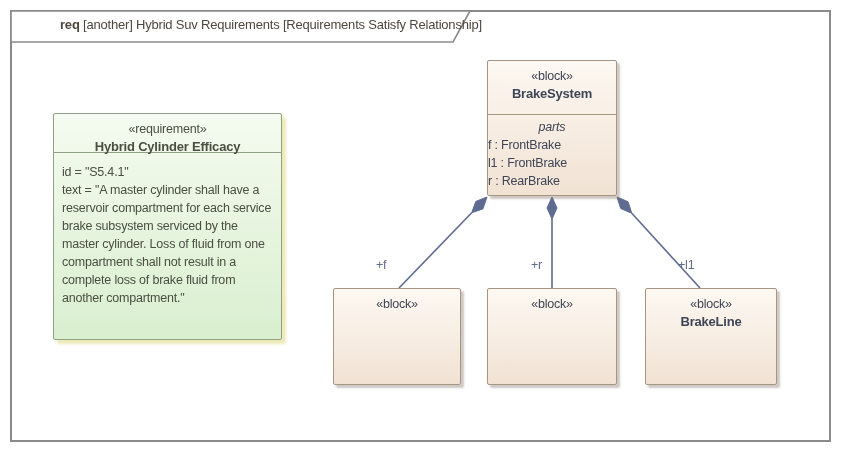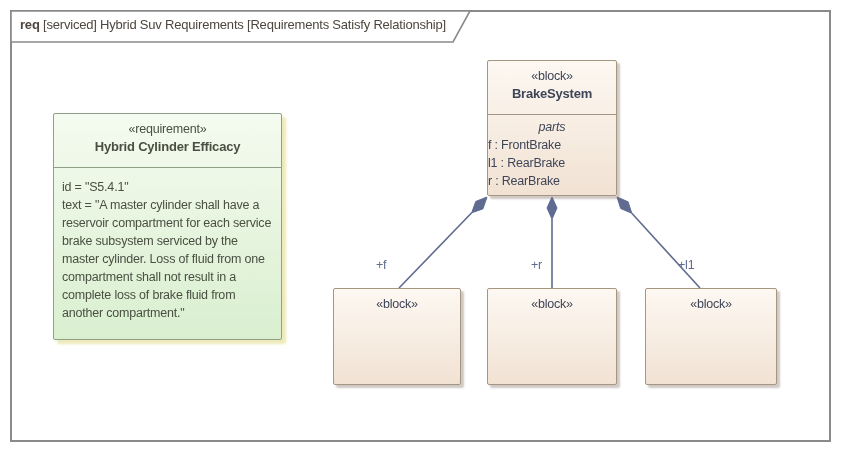--- a/index.html
+++ b/index.html
@@ -24,21 +24,21 @@
   }
   .frame{
     position:absolute;left:10px;top:10px;width:821px;height:432px;
     border:2px solid var(--frame-border);box-sizing:border-box;background:#ffffff;
   }
   .tab-shape{position:absolute;left:10px;top:10px;}
   .tab-text{
     position:absolute;left:20px;top:17px;font-size:13px;color:var(--title-text);
     letter-spacing:-0.2px;white-space:nowrap;
   }
-  .tab-text .kw{font-weight:bold;}
+  .tab-text .kw{font-weight:bold;margin-left:40px;}
   .conn-layer{position:absolute;left:0;top:0;width:843px;height:454px;}
   .conn-line{stroke:var(--connector);stroke-width:1.6;fill:none;}
   .conn-diamond{fill:var(--connector);stroke:var(--connector);stroke-width:1;}
   .node{
     position:absolute;box-sizing:border-box;border-radius:2px;
     border:1px solid var(--block-border);
     background:linear-gradient(180deg,var(--block-fill-top) 0%,var(--block-fill-bottom) 100%);
     box-shadow:3px 3px 2px var(--block-shadow);
     font-size:12.5px;letter-spacing:-0.2px;
   }
@@ -48,40 +48,40 @@
   .bs-header{height:46px;border-bottom:1px solid var(--block-border);}
   .compartment{padding:4px 0 0 0;}
   .compartment-label{text-align:center;font-style:italic;line-height:17px;}
   .part-line{line-height:18px;text-align:left;}
   .req-node{
     border:1px solid var(--req-border);
     background:linear-gradient(180deg,var(--req-fill-top) 0%,var(--req-fill-bottom) 100%);
     box-shadow:4px 4px 3px var(--req-shadow);
     color:var(--req-text);
   }
-  .req-header{height:54px;border-bottom:1px solid var(--req-border);box-sizing:border-box;}
+  .req-header{height:39px;border-bottom:1px solid var(--req-border);box-sizing:border-box;}
   .req-header .stereotype,.req-header .node-name{color:var(--req-text);}
   .req-body{padding:10px 8px 0 8px;line-height:18px;font-size:12.5px;text-align:left;}
   .conn-label{
     position:absolute;font-size:12.5px;color:var(--connector);letter-spacing:-0.2px;
     white-space:nowrap;
   }
 </style>
 </head>
 <body>
 
 <div class="canvas">
 
   <div class="frame"></div>
 
   <svg class="tab-shape" width="463" height="34" viewBox="0 0 463 34">
     <path d="M1,1 L460,1 L443,32 L1,32 Z" fill="#ffffff" stroke="#8a8a8a" stroke-width="1.6"></path>
   </svg>
   <div class="tab-text">
-    <span class="kw">req</span><span> [serviced] Hybrid Suv Requirements [Requirements Satisfy Relationship]</span>
+    <span class="kw">req</span><span> [another] Hybrid Suv Requirements [Requirements Satisfy Relationship]</span>
   </div>
 
   <svg class="conn-layer" width="843" height="454" viewBox="0 0 843 454">
     <g>
       <line class="conn-line" x1="471.7" y1="212.8" x2="399" y2="288"></line>
       <polygon class="conn-diamond" points="487,197 475.8,201.4 471.7,212.8 482.9,208.9"></polygon>
     </g>
     <g>
       <line class="conn-line" x1="552" y1="219" x2="552" y2="288"></line>
       <polygon class="conn-diamond" points="552,197 547,208 552,219 557,208"></polygon>
@@ -108,36 +108,37 @@
   </div>
 
   <div class="node" style="left:487px;top:60px;width:130px;height:136px;">
     <div class="node-header bs-header">
       <div class="stereotype">«block»</div>
       <div class="node-name">BrakeSystem</div>
     </div>
     <div class="compartment">
       <div class="compartment-label">parts</div>
       <div class="part-line">f : FrontBrake</div>
-      <div class="part-line">l1 : RearBrake</div>
+      <div class="part-line">l1 : FrontBrake</div>
       <div class="part-line">r : RearBrake</div>
     </div>
   </div>
 
   <div class="node" style="left:333px;top:288px;width:128px;height:97px;">
     <div class="node-header">
       <div class="stereotype">«block»</div>
     </div>
   </div>
 
   <div class="node" style="left:487px;top:288px;width:130px;height:97px;">
     <div class="node-header">
       <div class="stereotype">«block»</div>
     </div>
   </div>
 
   <div class="node" style="left:645px;top:288px;width:132px;height:97px;">
     <div class="node-header">
       <div class="stereotype">«block»</div>
+      <div class="node-name">BrakeLine</div>
     </div>
   </div>
 
 </div>
 
 </body></html>

